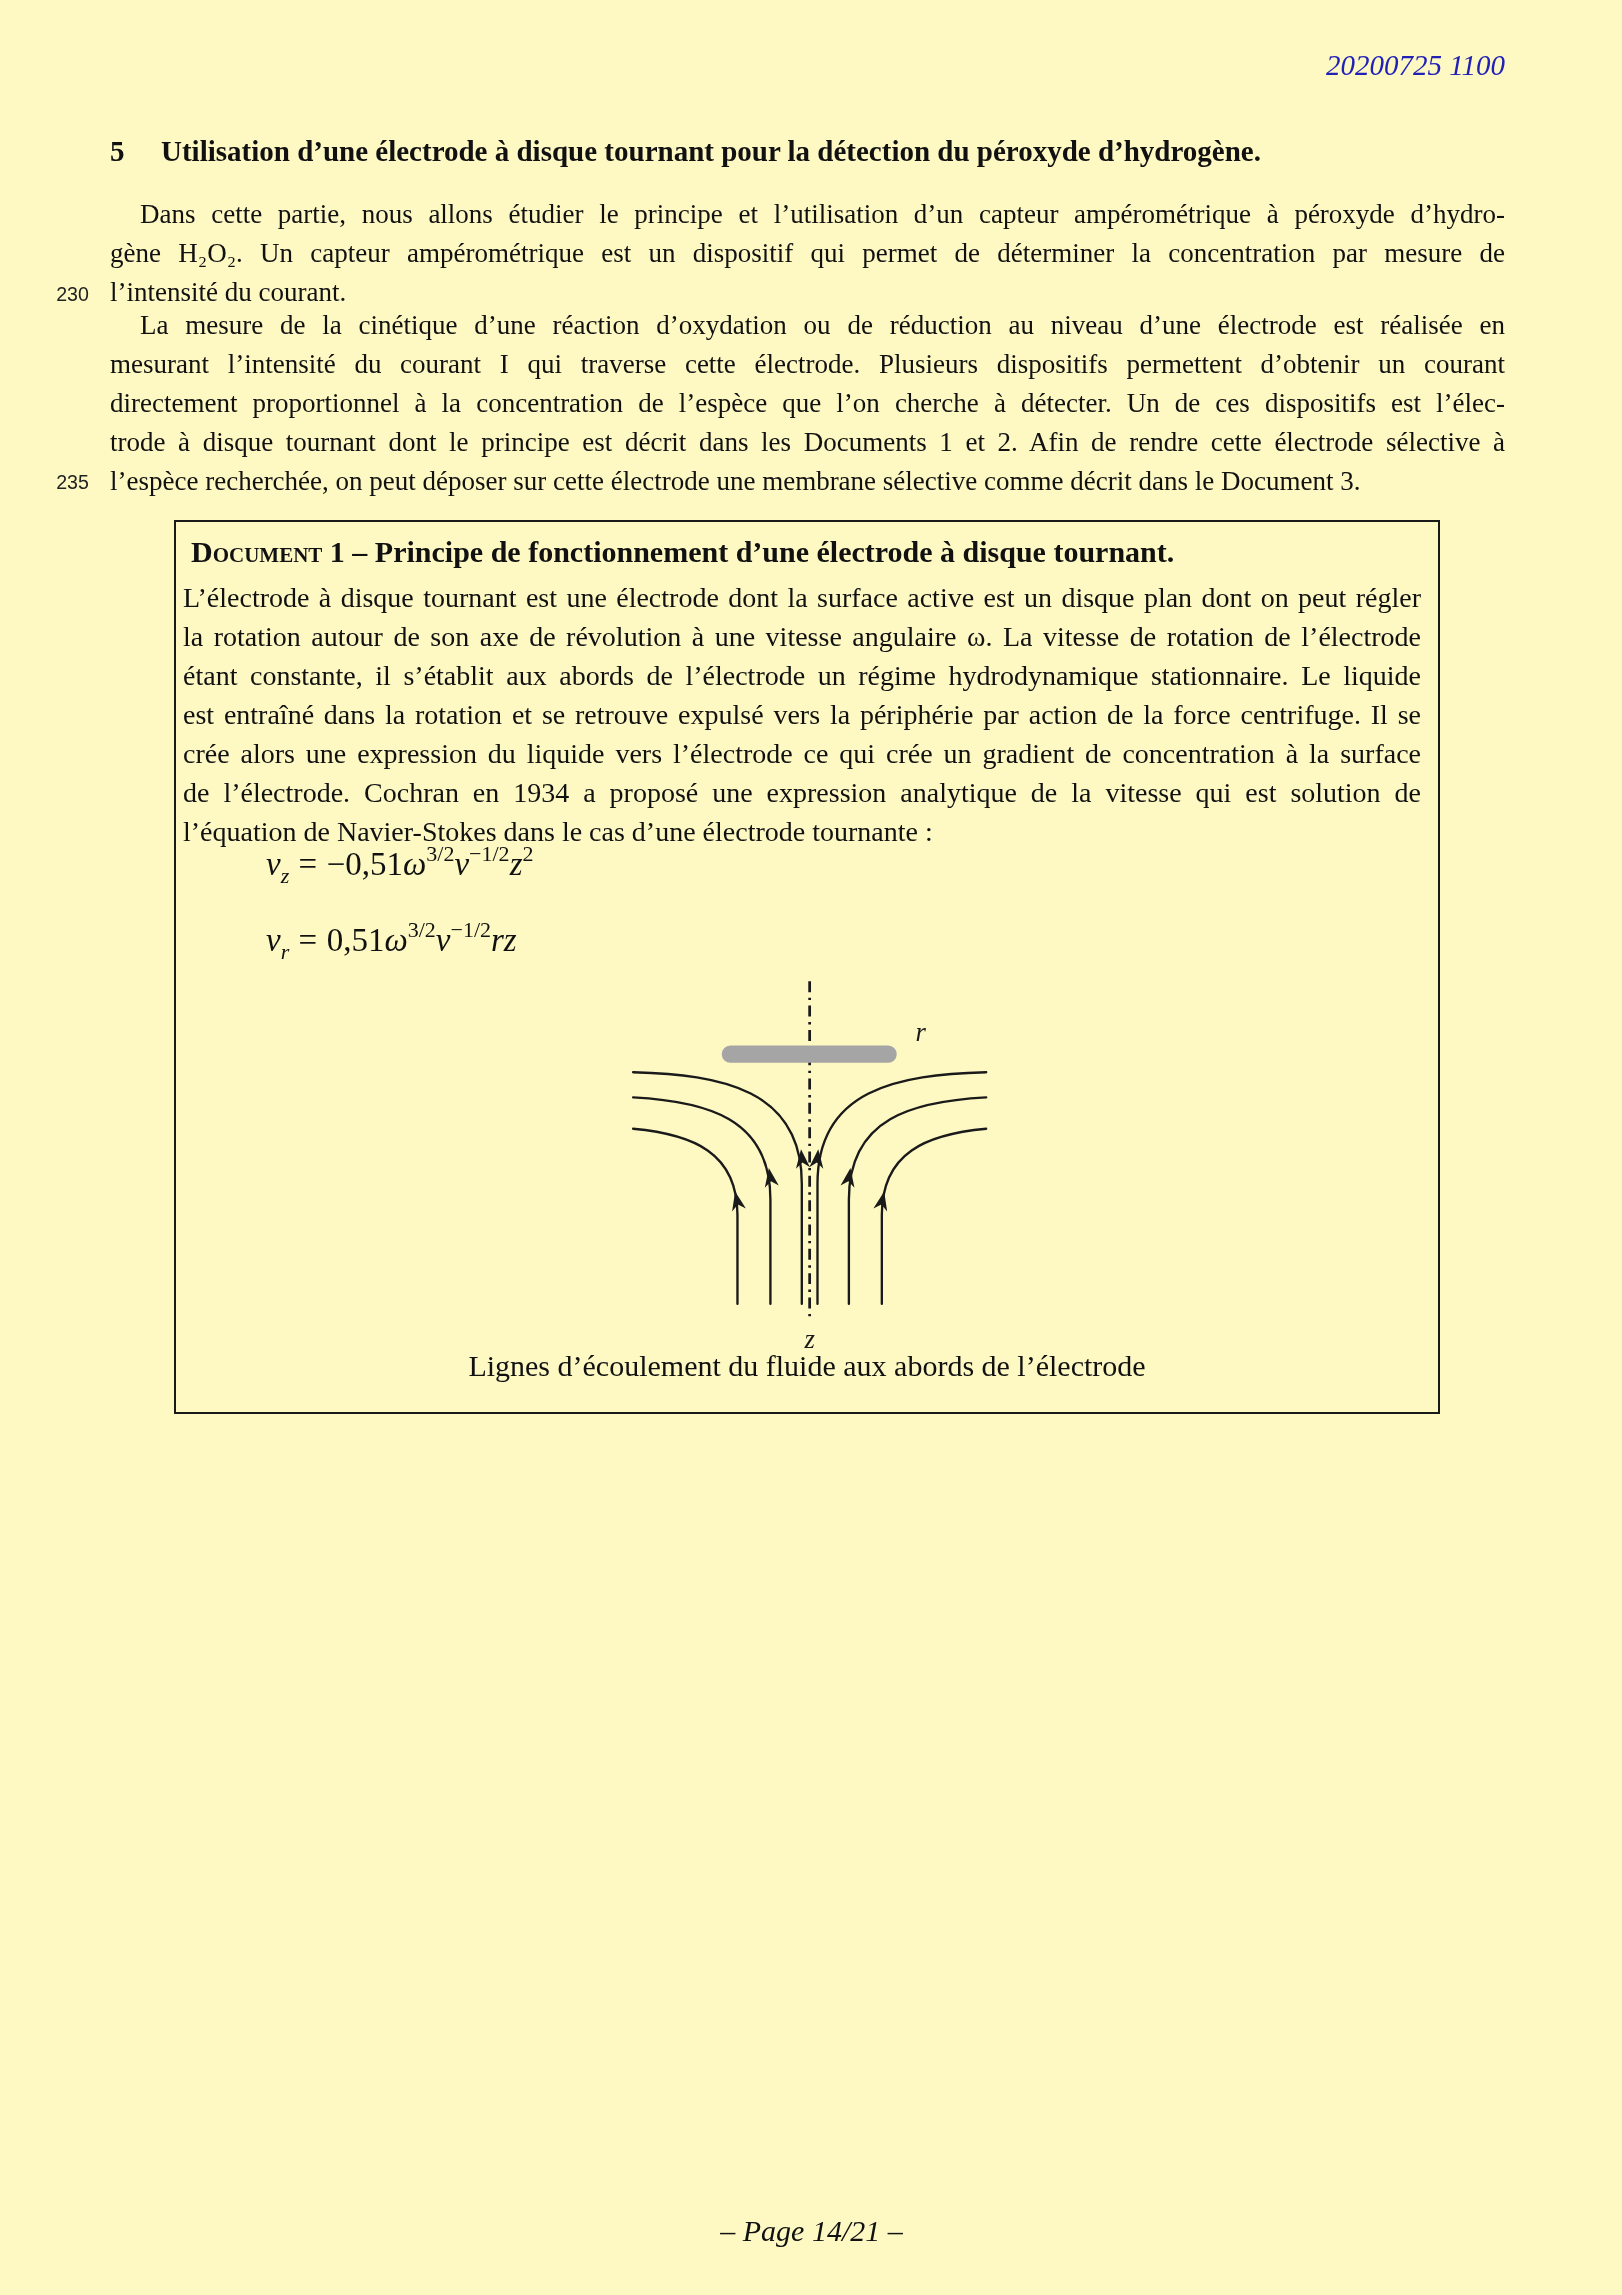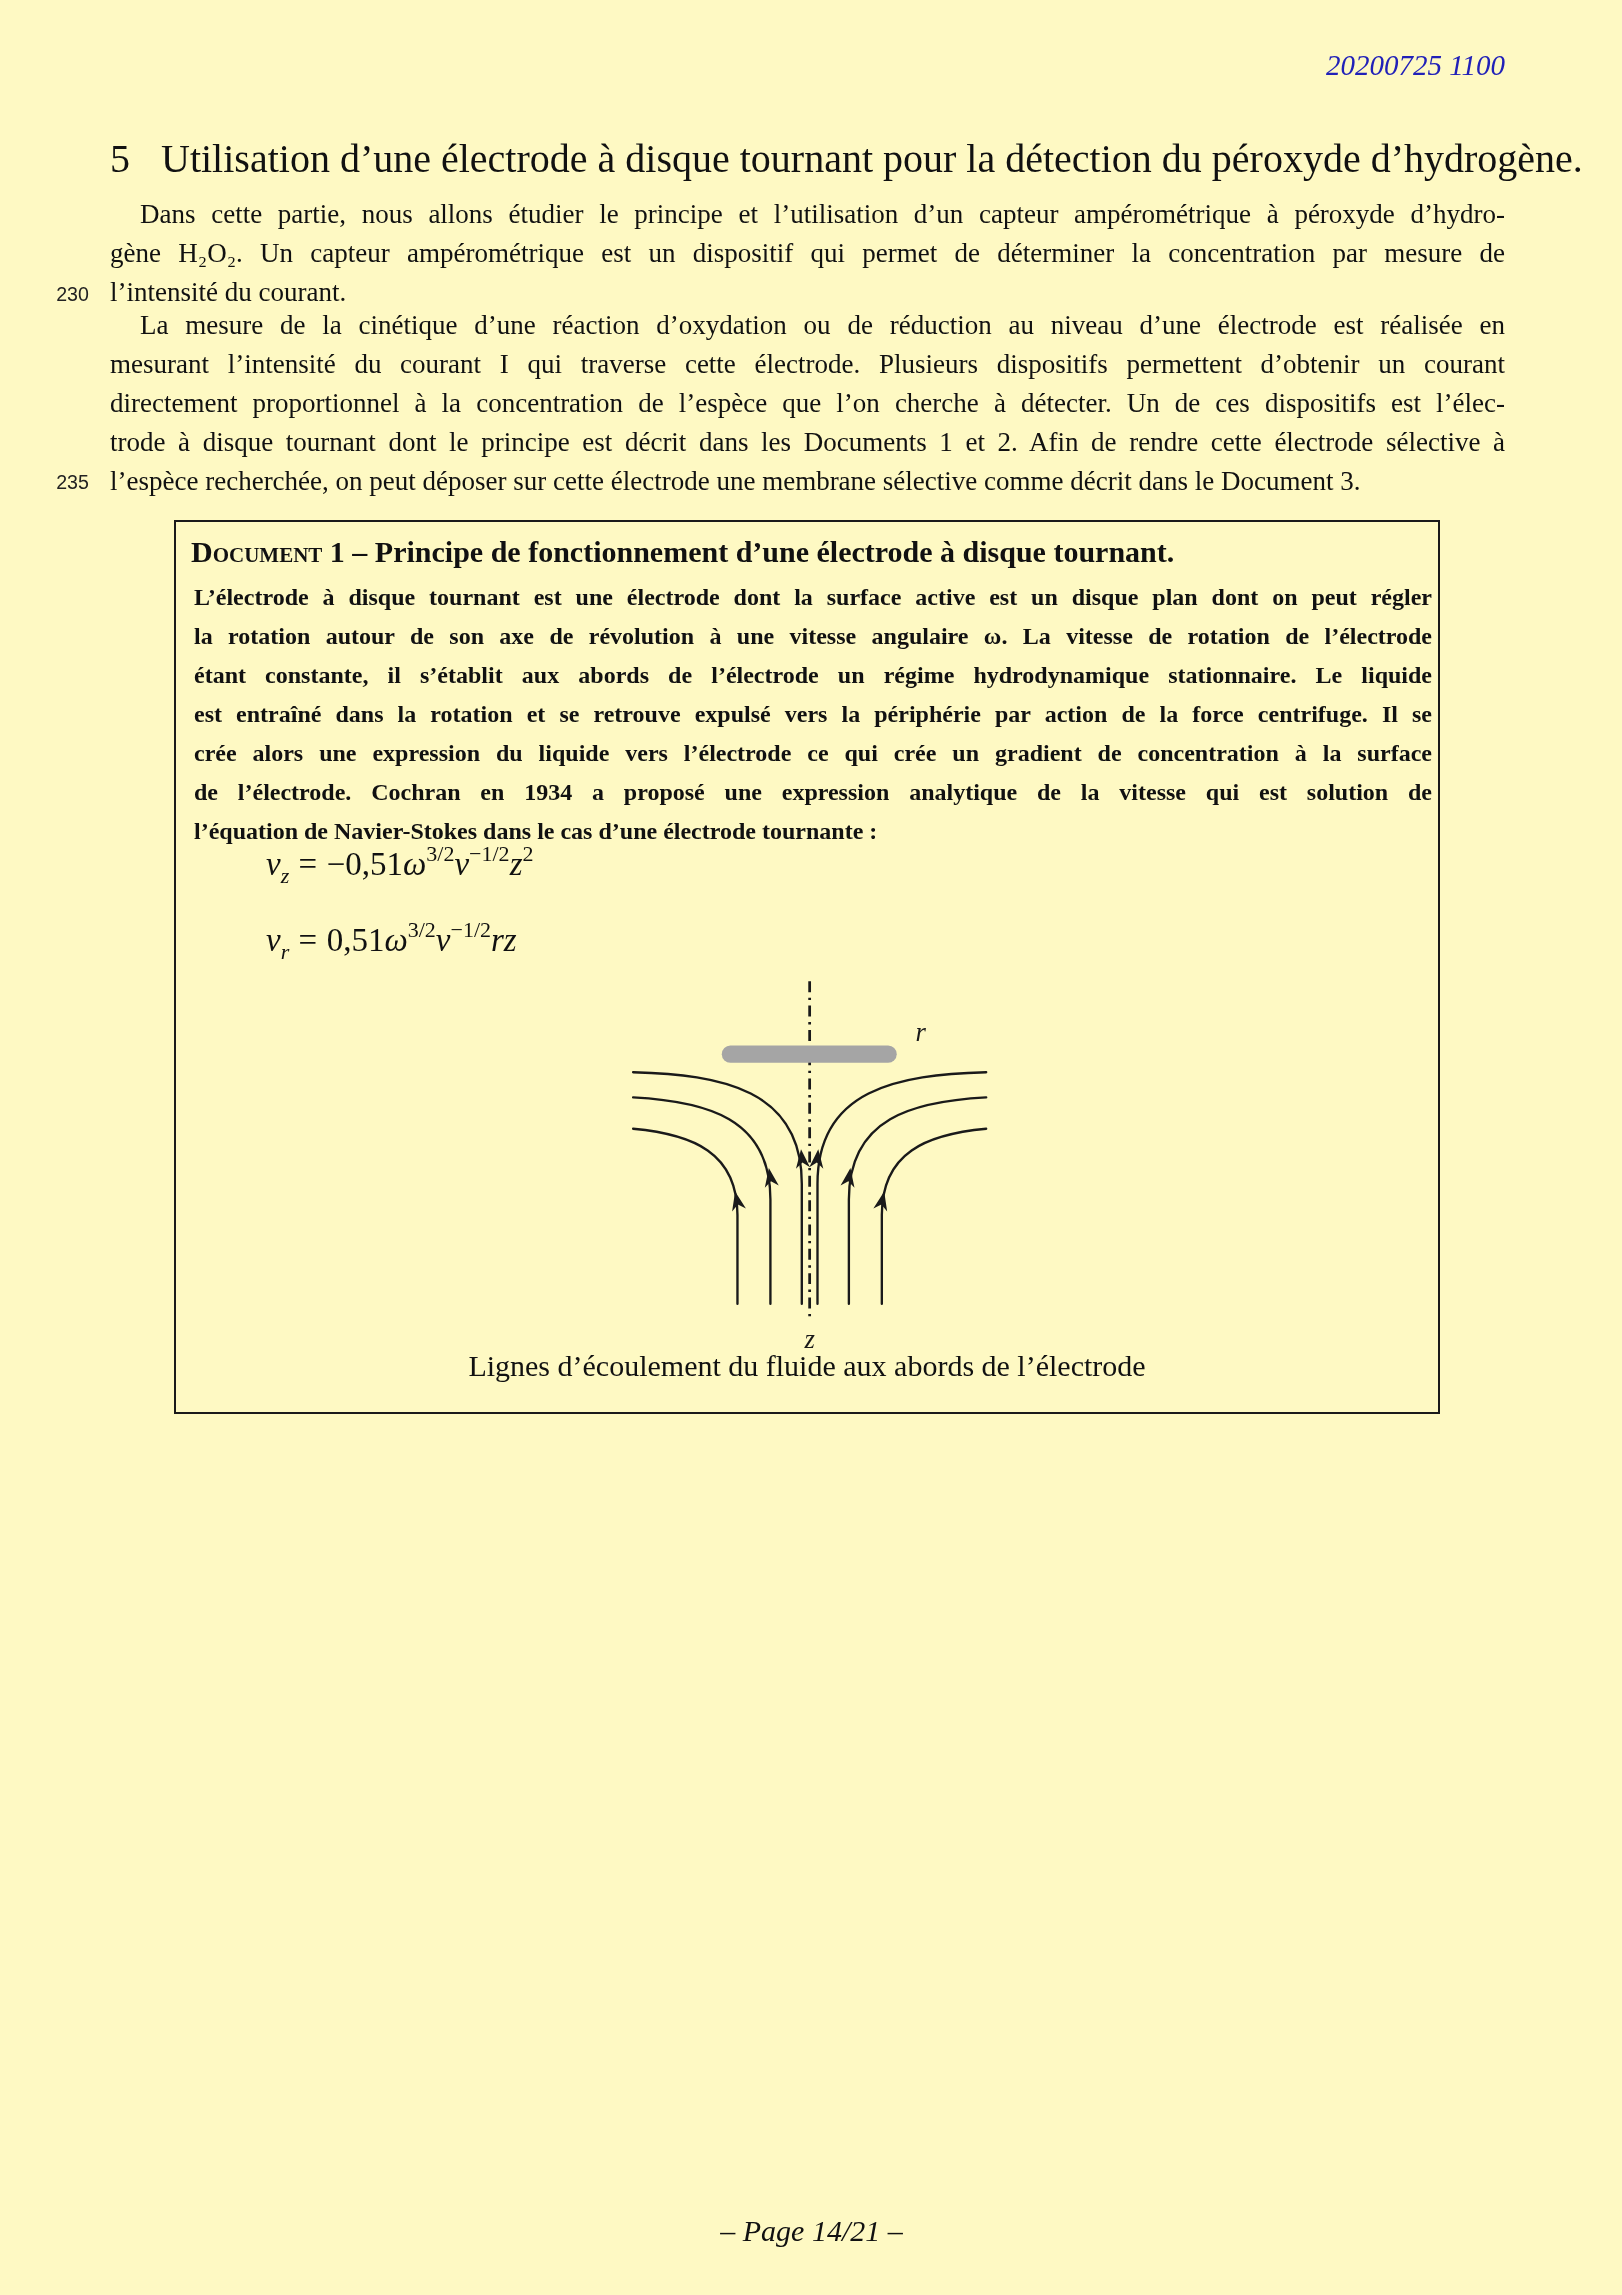--- a/index.html
+++ b/index.html
@@ -16,21 +16,21 @@
   .stamp{
     top:49px;left:0;width:1505px;
     text-align:right;
     font-style:italic;
     font-size:29px;
     color:#2121b8;
   }
   
   .heading{
     top:135px;left:110px;width:1413px;
-    font-weight:normal;font-size:40px;
+    font-weight:bold;font-size:29px;
     white-space:nowrap;
   }
   .heading .hnum{display:inline-block;min-width:51px;}
   
   .para{
     left:110px;width:1395px;
     font-size:27px;line-height:39px;
   }
   .p1{top:195px;}
   .p2{top:306px;}
@@ -52,22 +52,22 @@
     border:2.4px solid #1a1a1a;
     box-sizing:border-box;
   }
   .docbox-title{
     top:535px;left:191px;width:1236px;
     font-weight:bold;font-size:30px;
     white-space:nowrap;
   }
   .docbox-title .smallcaps{font-variant:small-caps;}
   .docbox-body{
-    top:578px;left:194px;width:1238px;
-    font-size:24px;line-height:39px;font-weight:bold;
+    top:578px;left:183px;width:1238px;
+    font-size:28px;line-height:39px;
   }
   
   .equation{
     left:266px;
     font-size:33px;
     font-style:italic;
     white-space:nowrap;
   }
   .eq1{top:846px;}
   .eq2{top:922px;}

